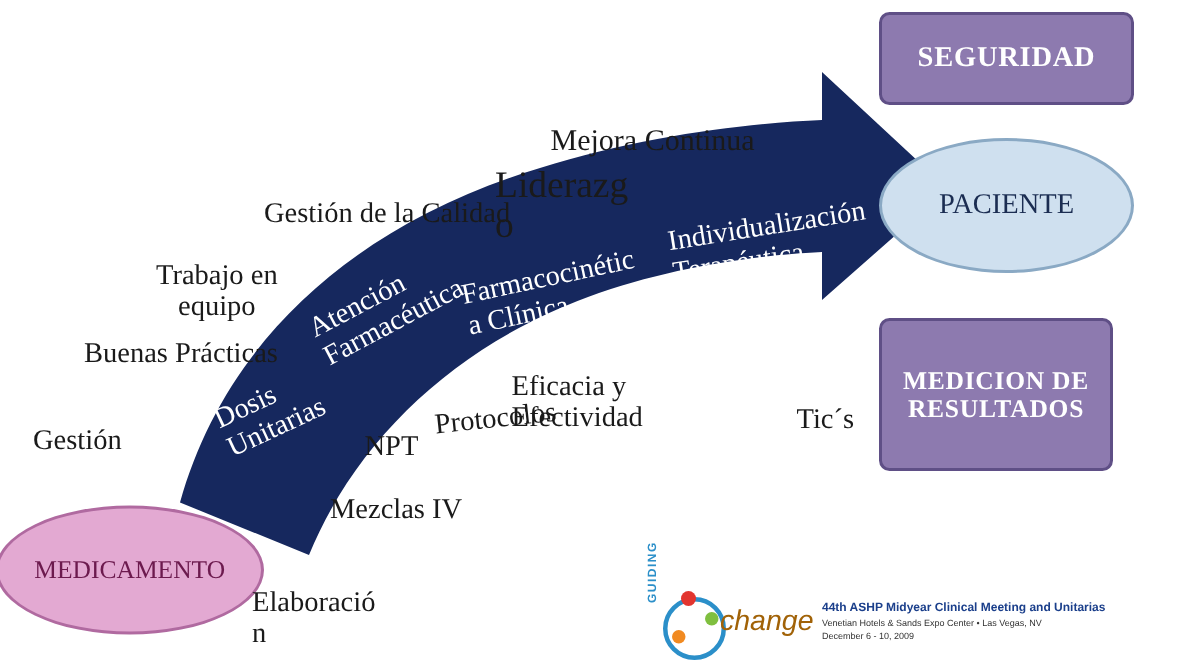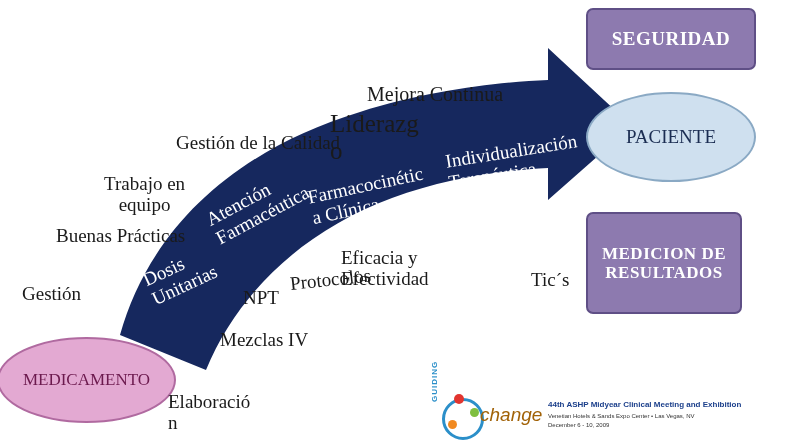--- a/index.html
+++ b/index.html
@@ -156,18 +156,18 @@
 n</div>
   <div class="lbl" style="left:512px;top:270px;font-size:19px;margin-left:19px;">Tic´s</div>
 
   <div id="logo">
     <div id="logo-guiding">GUIDING</div>
     <div id="logo-circle"></div>
     <div id="logo-dot-red"></div>
     <div id="logo-dot-green"></div>
     <div id="logo-dot-orange"></div>
     <div id="logo-change">change</div>
-    <div id="logo-meeting">44th ASHP Midyear Clinical Meeting and Exhibition</div>
+    <div id="logo-meeting">44th ASHP Midyear Clinical Meeting and Unitarias</div>
     <div id="logo-venue">Venetian Hotels &amp; Sands Expo Center • Las Vegas, NV
 December 6 - 10, 2009</div>
   </div>
 
 </div>
 
 </body></html>

